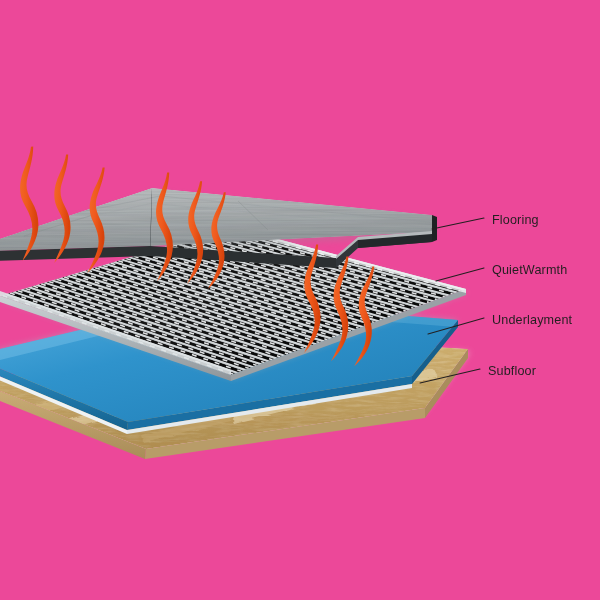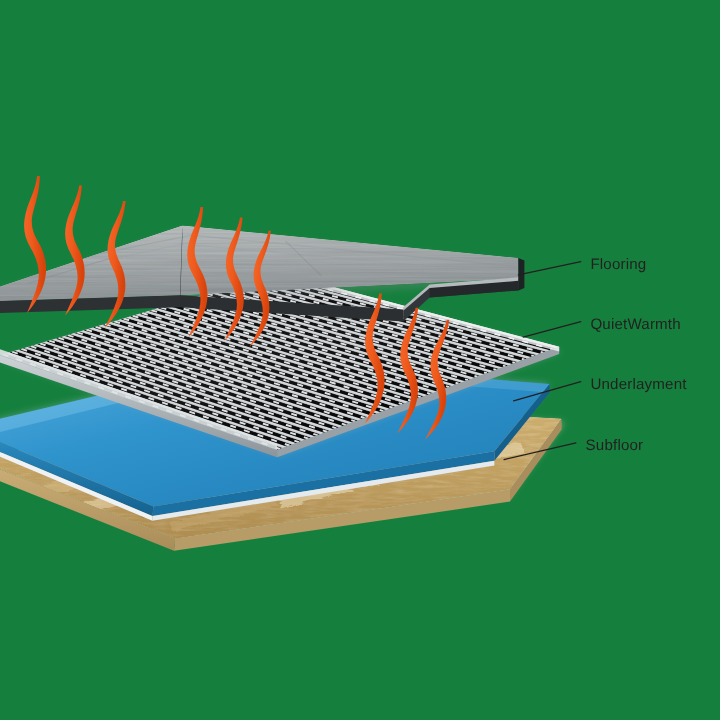--- a/index.html
+++ b/index.html
@@ -8,21 +8,21 @@
     padding: 0;
     background: #ffffff;
   }
   body {
     font-family: "Liberation Sans", sans-serif;
   }
   #stage {
     position: relative;
     width: 600px;
     height: 600px;
-    background: #15803d;
+    background: #ec4899;
     overflow: hidden;
   }
   #diagram-svg {
     position: absolute;
     left: 0;
     top: 0;
     width: 600px;
     height: 600px;
     display: block;
   }

